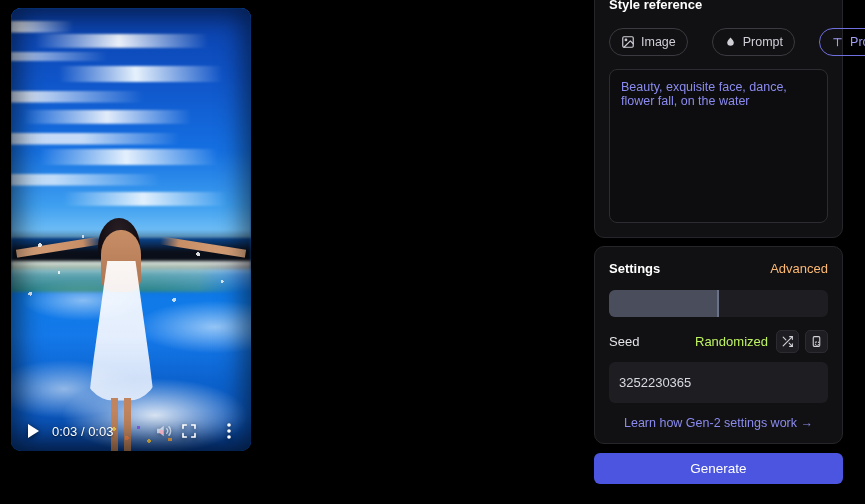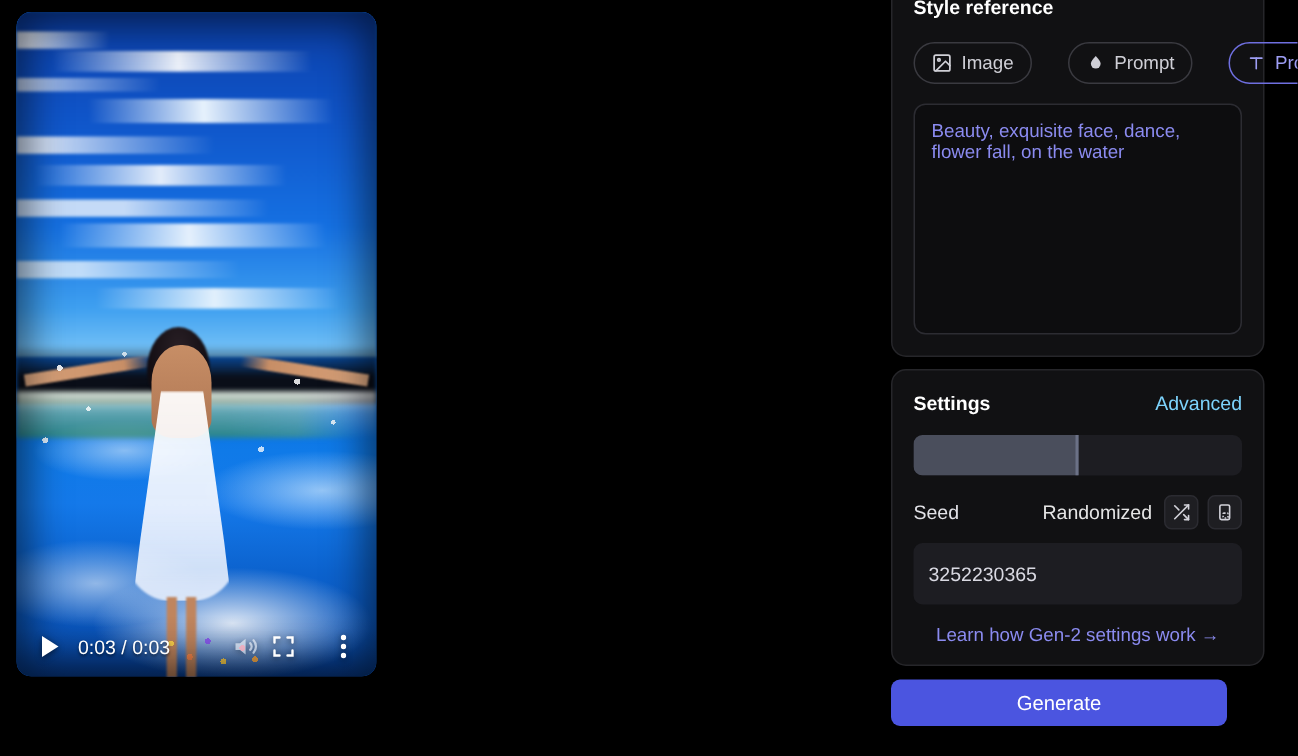--- a/index.html
+++ b/index.html
@@ -172,21 +172,21 @@
     border-radius: 10px;
   }
   #panel-style { top: -18px; height: 256px; padding: 14px; }
   #panel-settings { top: 246px; height: 198px; padding: 14px; }
 
   .panel-head {
     display:flex; align-items:center; justify-content:space-between;
     margin-bottom: 14px;
   }
   .panel-title { color:#fff; font-size:13px; font-weight:bold; }
-  .panel-action { color:#7dd3fc; font-size:13px; cursor:pointer; }
+  .panel-action { color:#fdba74; font-size:13px; cursor:pointer; }
 
   .mode-row { display:flex; gap: 24px; margin-bottom: 13px; margin-top: 16px; }
   .mode-btn {
     display:flex; align-items:center; gap:6px;
     height: 28px; padding: 0 11px;
     border-radius: 14px;
     border: 1px solid #3a3a40;
     background: transparent;
     color: #cfcfd6;
     font-size: 12.5px;
@@ -239,21 +239,21 @@
     overflow: hidden;
     cursor: pointer;
   }
   .slider-fill {
     position:absolute; left:0; top:0; bottom:0;
     width: 50%;
     background: #4a4e5c;
     border-right: 2px solid #6b7186;
   }
   .seed-row { margin-top: 13px; align-items:center; }
-  .seed-state { color:#e5e5e5; font-size:13px; margin-left: auto; margin-right: 8px; }
+  .seed-state { color:#bef264; font-size:13px; margin-left: auto; margin-right: 8px; }
   .sq-btn {
     width: 23px; height: 23px;
     border-radius: 5px;
     background:#1e1e22;
     border: 1px solid #2b2b31;
     display:flex; align-items:center; justify-content:center;
     cursor:pointer; flex:0 0 auto;
   }
   .sq-btn + .sq-btn { margin-left:6px; }
   .seed-input {
@@ -271,21 +271,21 @@
     margin-top: 13px;
     text-align:center;
     color:#8b8bf0;
     font-size: 12.5px;
     cursor:pointer;
   }
 
   .generate-btn {
     position:absolute;
     left: 594px; top: 453px;
-    width: 224px; height: 31px;
+    width: 249px; height: 31px;
     background: #4b55e0;
     color:#fff; font-size:13.5px;
     border: none; border-radius: 6px;
     cursor:pointer;
     font-family: "Liberation Sans", sans-serif;
   }
 </style>
 </head>
 <body>
 

